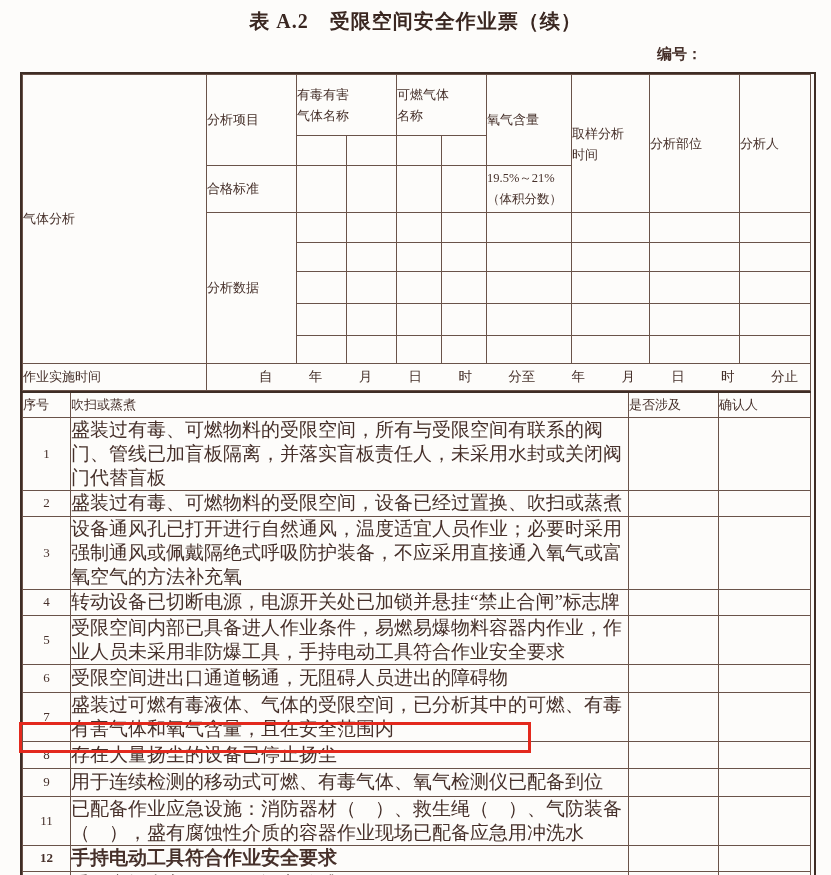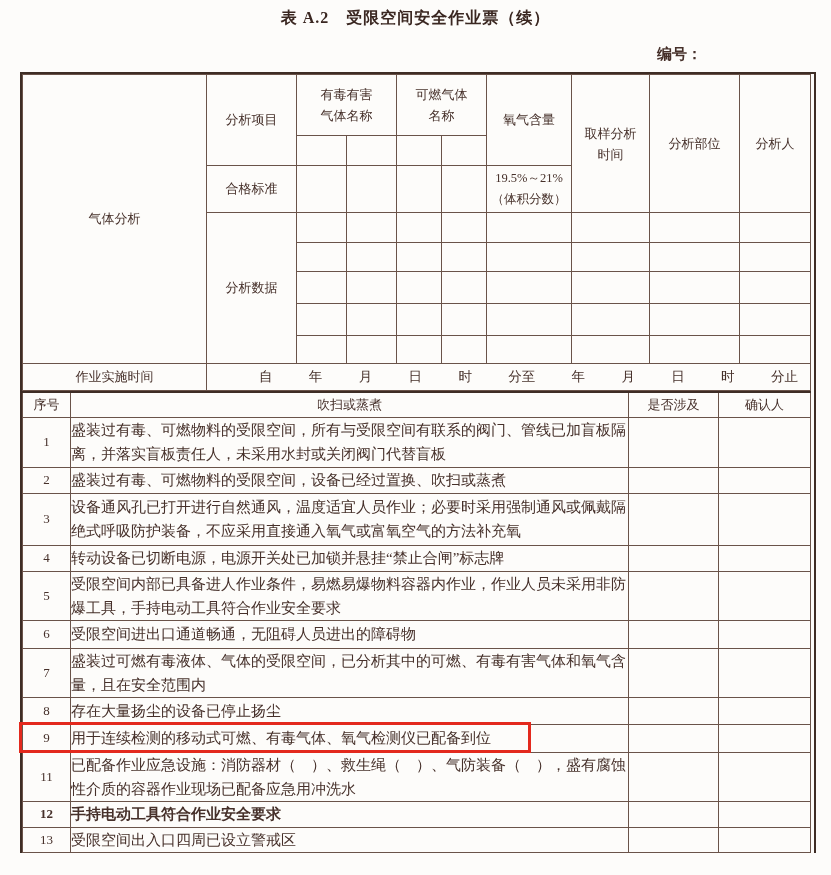--- a/index.html
+++ b/index.html
@@ -14,58 +14,58 @@
   #page{
     position:relative;
     width:831px;height:875px;
     background:var(--bg);
     overflow:hidden;
     font-family:"Liberation Serif","DejaVu Serif",serif;
     color:var(--ink);
   }
   .title{
     position:absolute;top:8px;left:0;width:100%;
-    text-align:center;font-size:16px;font-weight:bold;
+    text-align:center;font-size:20px;font-weight:bold;
     letter-spacing:1px;color:#3a2721;
   }
   .serial{
     position:absolute;top:45px;left:657px;
     font-size:15px;font-weight:bold;
   }
   #tables{
     position:absolute;top:72px;left:20px;width:792px;
     border:2px solid var(--line-dark);
     border-bottom:none;
   }
   table.t{
     border-collapse:collapse;table-layout:fixed;
     width:788px;font-size:13px;color:var(--ink);
   }
   table.t td{
     border:1px solid var(--line);
     padding:0;overflow:hidden;
     vertical-align:middle;
   }
-  .c{text-align:center;}
+  .c{text-align:left;}
   .pre{white-space:pre-line;line-height:21px;}
   
   tr.gr1{height:61px;} tr.gr2{height:30px;} tr.gr3{height:47px;}
   tr.gr4{height:30px;} tr.gr5{height:29px;} tr.gr6{height:32px;}
   tr.gr7{height:32px;} tr.gr8{height:28px;} tr.gwt{height:27px;}
   .oxy{font-size:12.5px;}
   
   .wt{display:flex;justify-content:space-between;
       padding:0 12px 0 52px;font-size:13.5px;}
   
   table.safety{border-top:2px solid var(--line-dark);}
   tr.sh{height:25px;}
   td.num{text-align:center;font-size:13px;}
   td.measure{
     text-align:left;padding:1px 14px 1px 11px;
-    line-height:24px;font-size:15px;
+    line-height:24px;font-size:19px;
   }
   #red-box{
     position:absolute;
     border:3px solid var(--red);
     top:719px;left:16px;width:506px;height:26px;
     pointer-events:none;
   }
 </style>
 </head>
 <body>

